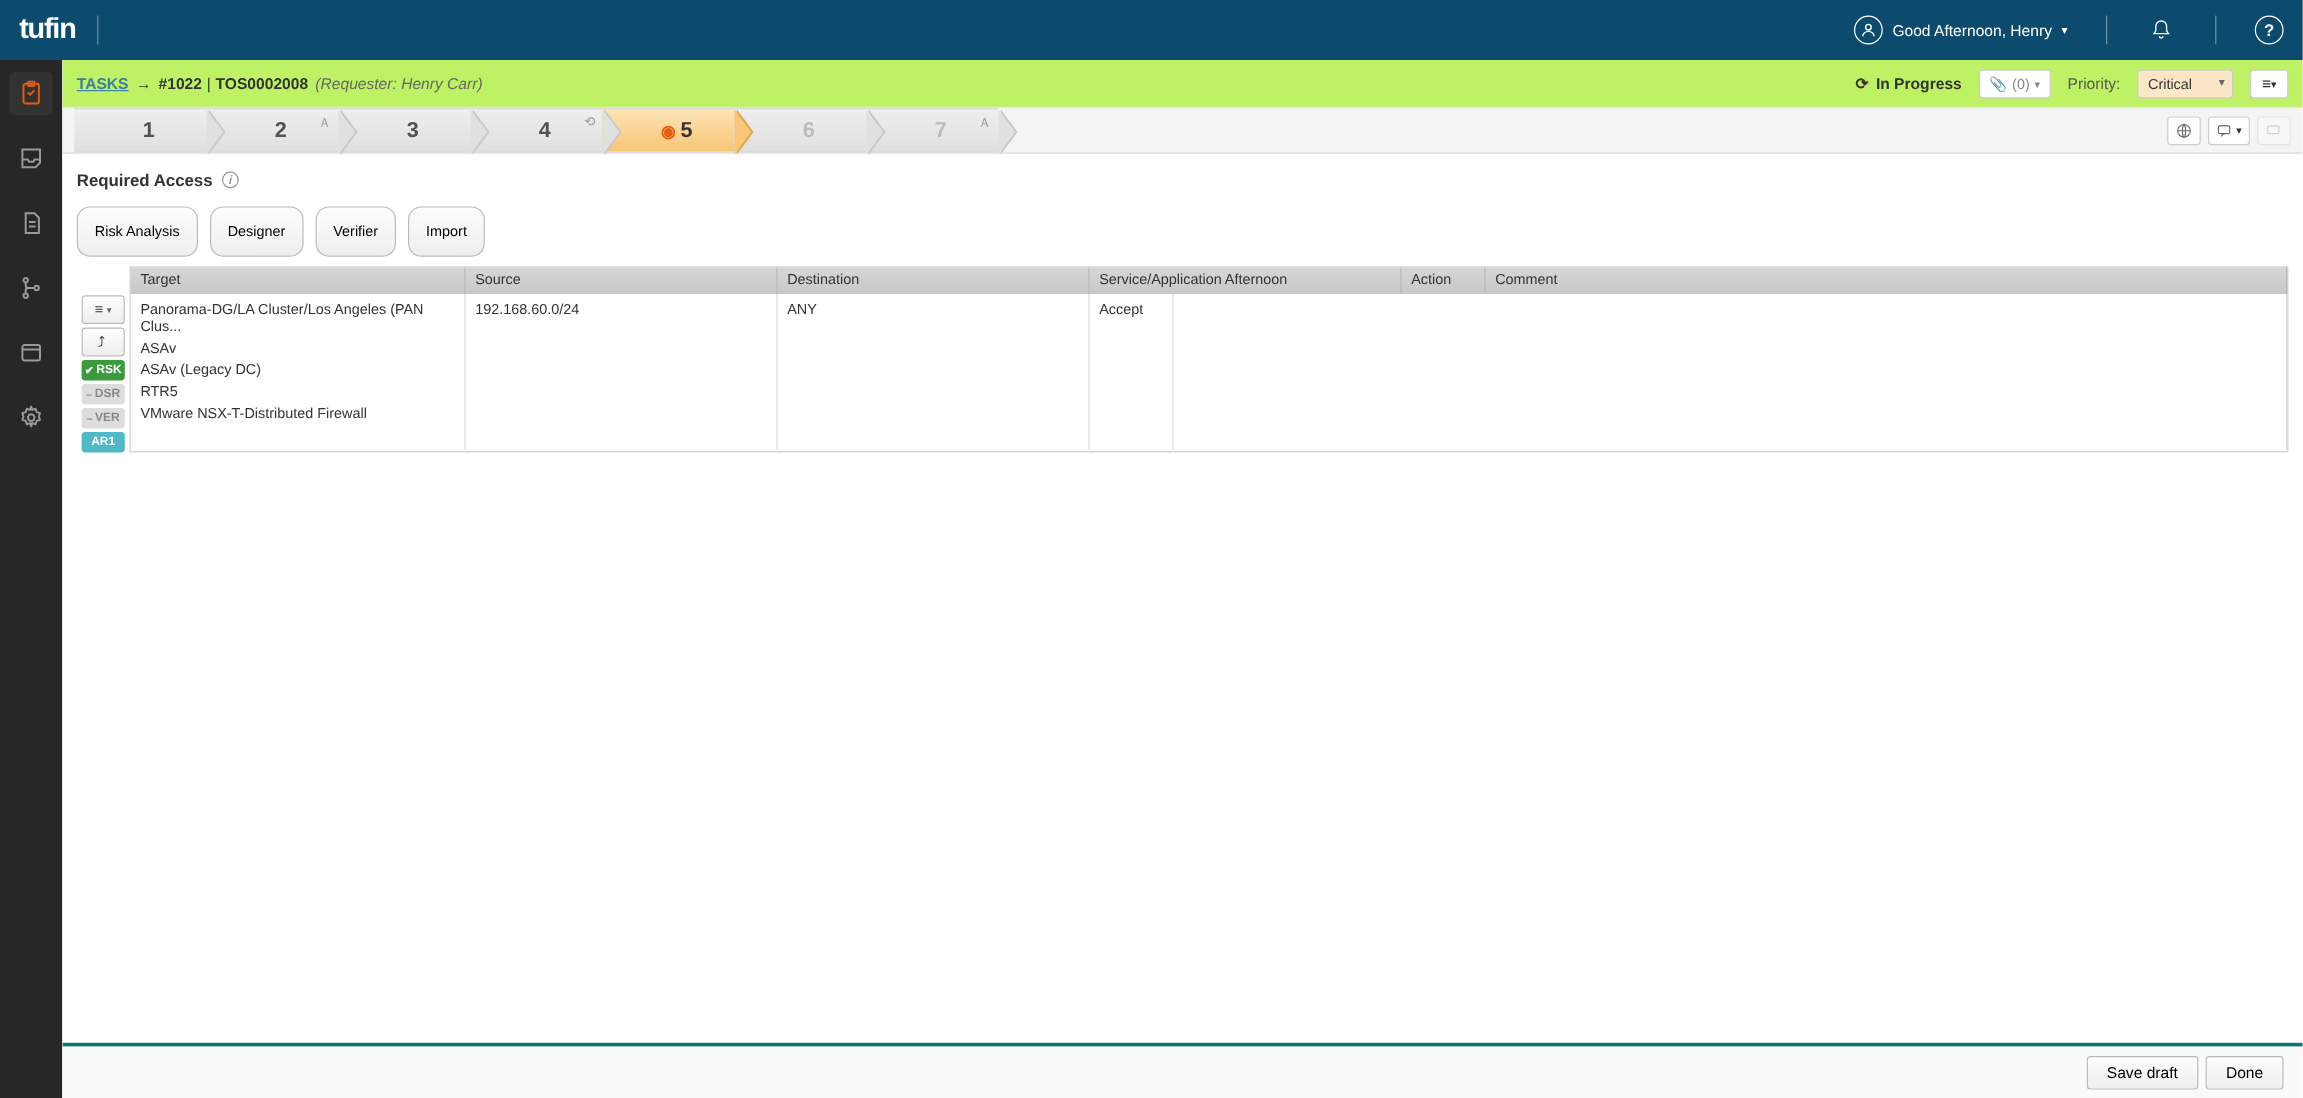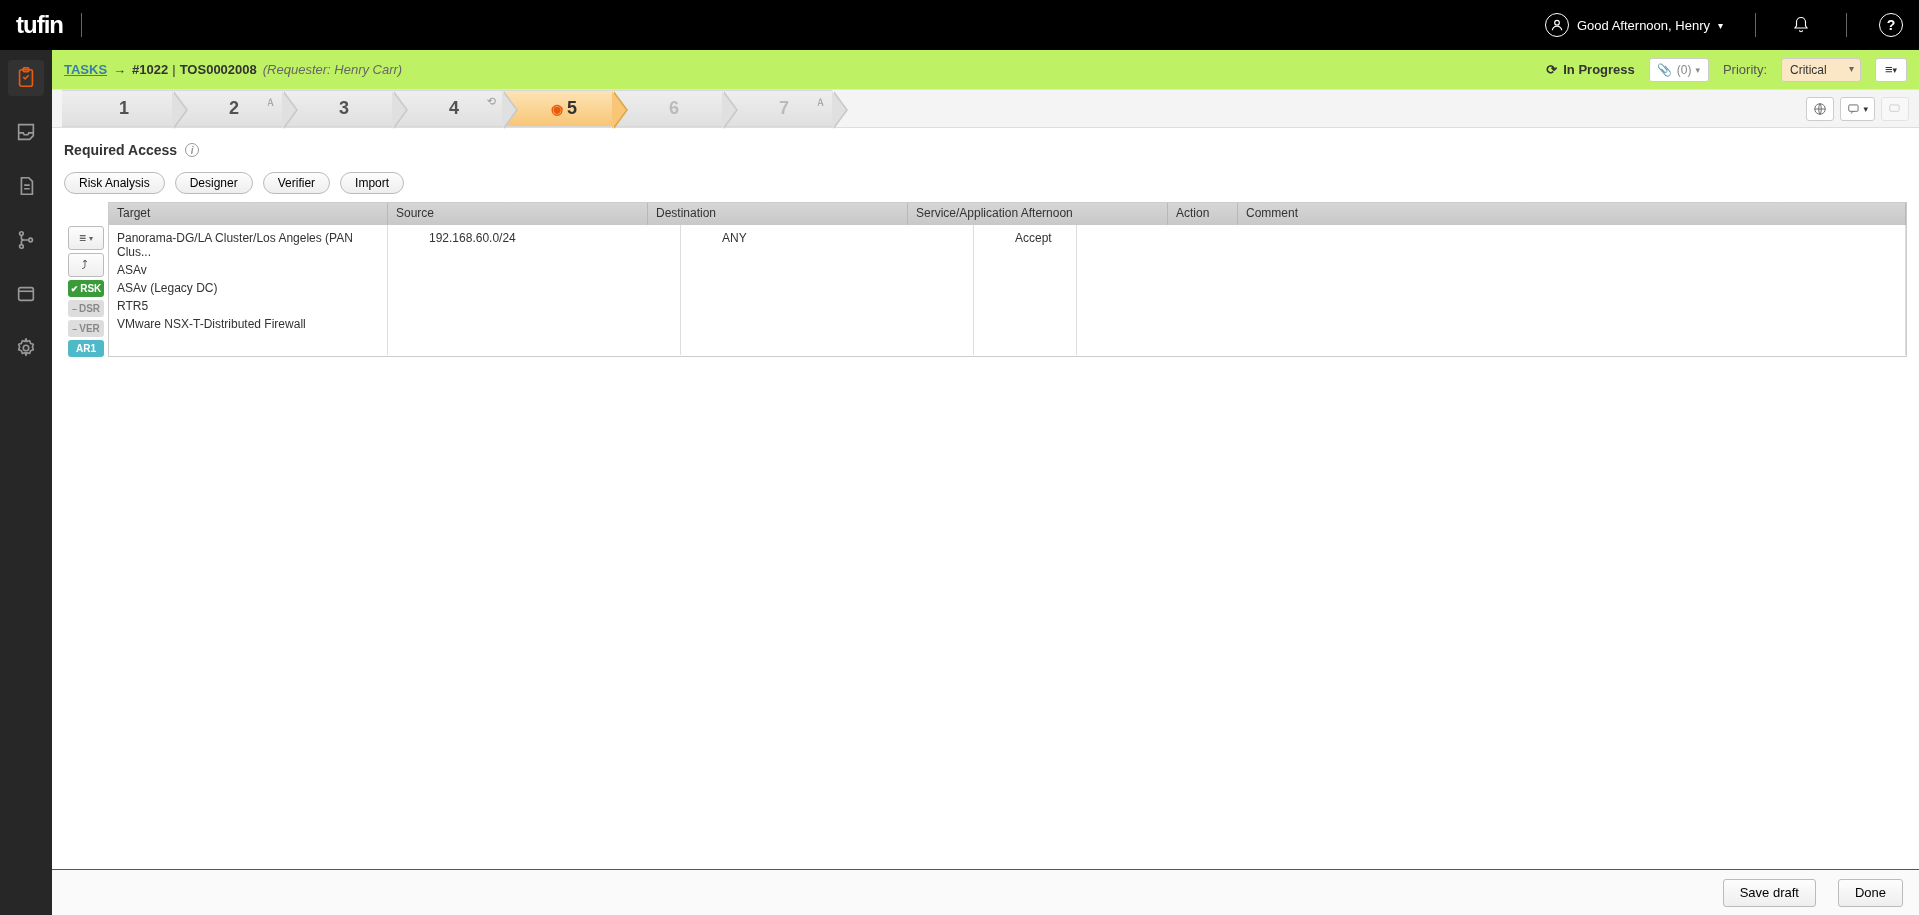--- a/index.html
+++ b/index.html
@@ -1,18 +1,18 @@
 <!DOCTYPE html>
 <html><head>
 <meta charset="utf-8">
 <style>
 * { box-sizing: border-box; margin: 0; padding: 0; font-family: Arial, Helvetica, sans-serif; }
 body { width: 1919px; height: 915px; background: #fff; overflow: hidden; font-size: 13px; color: #333; }
 
-.topbar { height: 50px; background: #000000; display: flex; align-items: center; padding: 0 16px; color: #fff; }
+.topbar { height: 50px; background: #0c4a6e; display: flex; align-items: center; padding: 0 16px; color: #fff; }
 .logo { font-size: 24px; font-weight: bold; letter-spacing: -1px; }
 .logo .t { font-weight: 900; }
 .topbar .divider { width: 1px; height: 24px; background: rgba(255,255,255,0.4); margin: 0 18px; }
 .topbar-right { margin-left: auto; display: flex; align-items: center; gap: 14px; }
 .user-block { display: flex; align-items: center; gap: 8px; cursor: pointer; }
 .user-icon-circle { width: 24px; height: 24px; border: 1.5px solid #fff; border-radius: 50%; display: flex; align-items: center; justify-content: center; }
 .caret-down { font-size: 10px; }
 .icon-btn-top { width: 26px; height: 26px; display: flex; align-items: center; justify-content: center; cursor: pointer; }
 .help-circle { width: 24px; height: 24px; border: 1.5px solid #fff; border-radius: 50%; display: flex; align-items: center; justify-content: center; font-weight: bold; font-size: 14px; }
 
@@ -55,47 +55,47 @@
 .step-meta { height: 30px; display: flex; align-items: center; padding: 0 12px; border-bottom: 1px solid #ddd; background: #fafafa; font-size: 12px; }
 .step-meta-left b { font-weight: bold; }
 .step-meta-right { margin-left: auto; }
 
 .content { flex: 1; overflow: auto; background: #fff; padding: 14px 12px; }
 .section-header { display: flex; align-items: center; gap: 8px; margin-bottom: 14px; }
 .section-title { font-weight: bold; font-size: 14px; }
 .info-icon { width: 14px; height: 14px; border: 1px solid #999; border-radius: 50%; display: flex; align-items: center; justify-content: center; font-size: 10px; color: #999; font-style: italic; font-weight: bold; }
 
 .action-buttons { display: flex; gap: 10px; margin-bottom: 8px; }
-.act-btn { border: 1px solid #bbb; border-radius: 11px; height: 22px; padding: 0 14px; background: linear-gradient(#fdfdfd,#eeeeee); font-size: 12px; cursor: pointer; }
+.act-btn { border: 1px solid #bbb; border-radius: 11px; height: 42px; padding: 0 14px; background: linear-gradient(#fdfdfd,#eeeeee); font-size: 12px; cursor: pointer; }
 
 .table-wrap { display: flex; }
 .side-controls { width: 44px; display: flex; flex-direction: column; gap: 3px; padding-top: 24px; align-items: center; }
 .side-btn { border: 1px solid #bbb; border-radius: 3px; height: 24px; width: 36px; background: linear-gradient(#fdfdfd,#eeeeee); font-size: 12px; display: flex; align-items: center; justify-content: center; gap: 3px; cursor: pointer; }
 .side-btn::after { content: "▾"; font-size: 8px; color: #666; }
 .side-btn.no-caret::after { content: ""; }
 .badge { border-radius: 3px; height: 17px; width: 36px; font-size: 10px; font-weight: bold; color: #fff; display: flex; align-items: center; justify-content: center; gap:2px; }
 .badge.rsk { background: #3b9b3b; }
 .badge.dsr { background: #ddd; color: #888; }
 .badge.ver { background: #ddd; color: #888; }
 .badge.ar1 { background: #4fb9c8; }
 
 .grid { flex: 1; border: 1px solid #ccc; }
 .grid-head { display: flex; background: linear-gradient(#d6d6d6,#c8c8c8); height: 22px; }
 .grid-cell-h { padding: 3px 8px; font-size: 12px; border-right: 1px solid #b8b8b8; color: #333; }
-.grid-body { display: flex; min-height: 130px; background: #fff; gap: 33px; }
+.grid-body { display: flex; min-height: 130px; background: #fff; }
 .grid-cell { padding: 6px 8px; font-size: 12px; border-right: 1px solid #ddd; }
 .col-target { width: 279px; }
 .col-source { width: 260px; }
 .col-dest { width: 260px; }
 .col-service { width: 260px; }
 .col-action { width: 70px; }
 .col-comment { flex: 1; }
 .target-list { display: flex; flex-direction: column; gap: 4px; }
 
-.footer { height: 46px; border-top: 1px solid #0f766e; background: #fafafa; display: flex; align-items: center; justify-content: flex-end; gap: 22px; padding: 0 16px; }
+.footer { height: 46px; border-top: 3px solid #0f766e; background: #fafafa; display: flex; align-items: center; justify-content: flex-end; gap: 6px; padding: 0 16px; }
 .footer-btn { border: 1px solid #bbb; border-radius: 3px; height: 28px; padding: 0 16px; background: linear-gradient(#fdfdfd,#eeeeee); font-size: 13px; cursor: pointer; }
 </style>
 </head>
 <body>
 
 <div class="topbar">
   <div class="logo"><span class="t">tufin</span></div>
   <div class="divider"></div>
   <div class="topbar-right">
     <div class="user-block">

